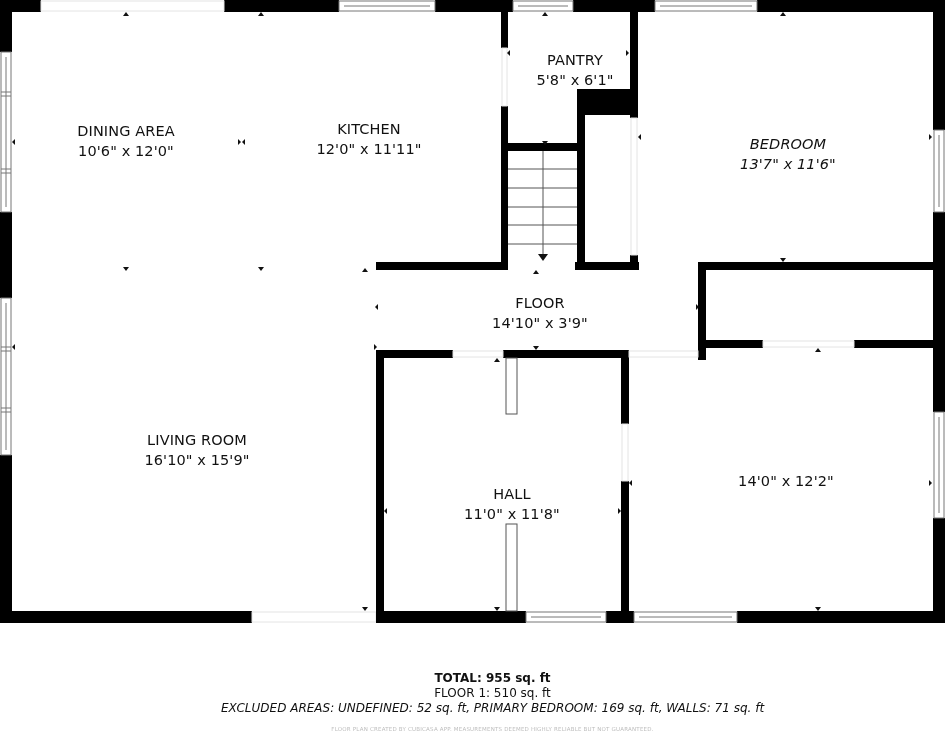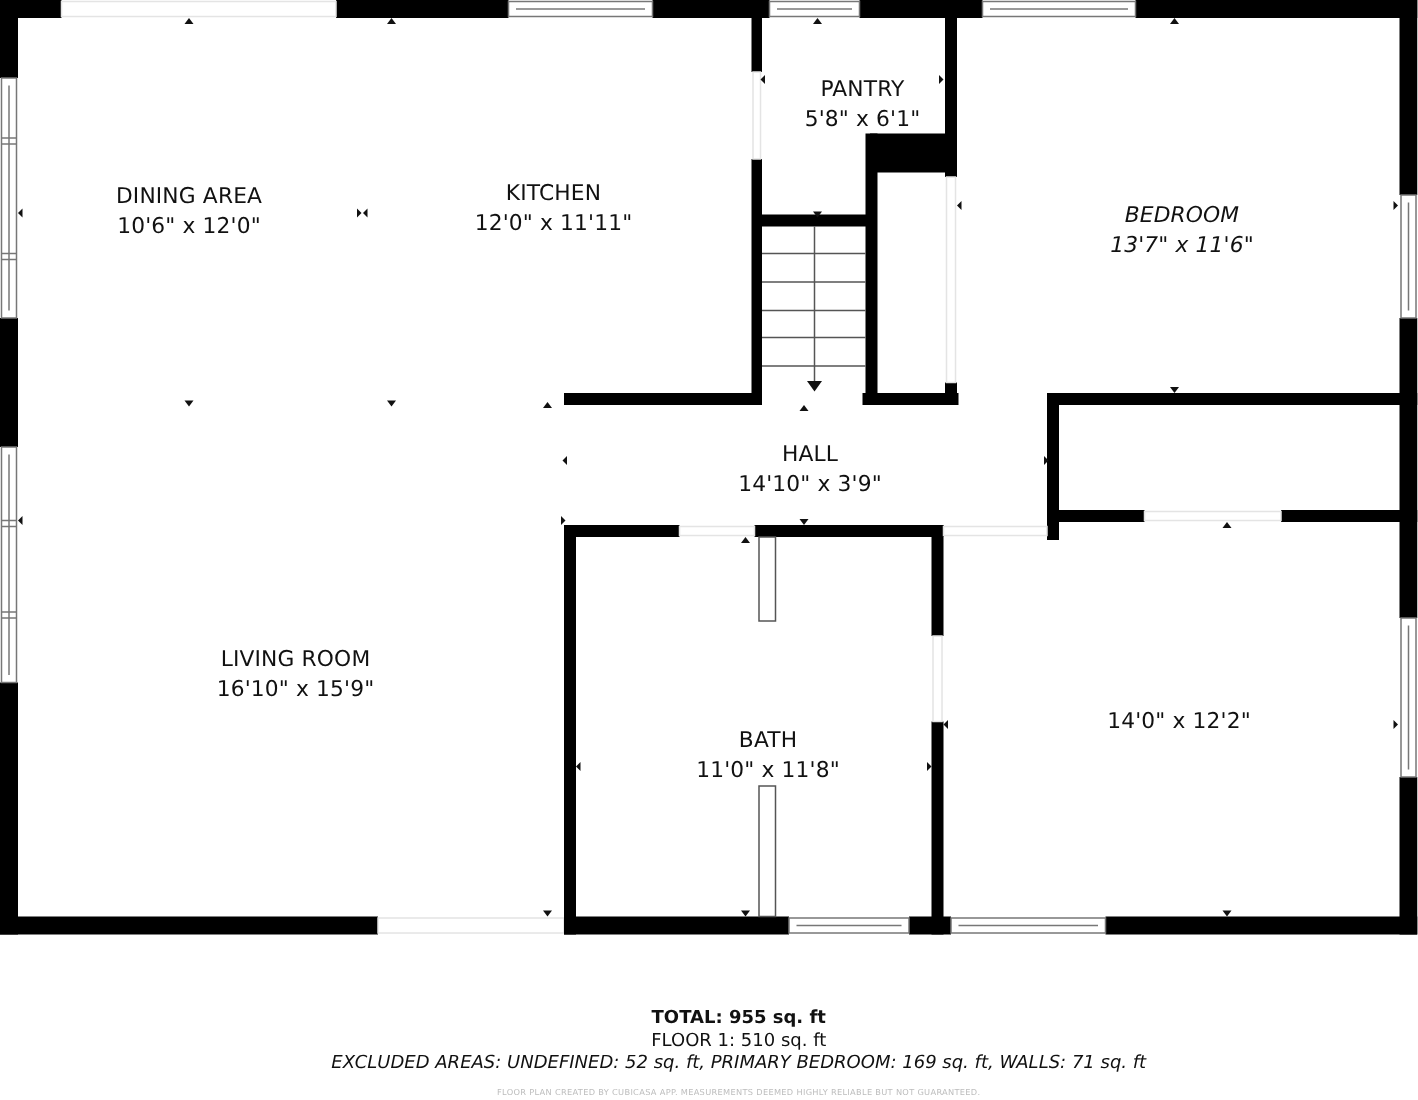--- a/index.html
+++ b/index.html
@@ -181,29 +181,29 @@
 </div>
 <div class="room-label" style="left:575px; top:50px;">
   <span class="name">PANTRY</span>
   <span class="dims">5'8" x 6'1"</span>
 </div>
 <div class="room-label" style="left:788px; top:134px;font-style:italic;">
   <span class="name">BEDROOM</span>
   <span class="dims">13'7" x 11'6"</span>
 </div>
 <div class="room-label" style="left:540px; top:293px;">
-  <span class="name">HALL</span>
+  <span class="name">FLOOR</span>
   <span class="dims">14'10" x 3'9"</span>
 </div>
 <div class="room-label" style="left:197px; top:430px;">
   <span class="name">LIVING ROOM</span>
   <span class="dims">16'10" x 15'9"</span>
 </div>
 <div class="room-label" style="left:512px; top:484px;">
-  <span class="name">BATH</span>
+  <span class="name">HALL</span>
   <span class="dims">11'0" x 11'8"</span>
 </div>
 <div class="room-label" style="left:786px; top:471px;">
   <span class="dims">14'0" x 12'2"</span>
 </div>
 
 <div class="footer f-total">TOTAL: 955 sq. ft</div>
 <div class="footer f-floor">FLOOR 1: 510 sq. ft</div>
 <div class="footer f-excl">EXCLUDED AREAS: UNDEFINED: 52 sq. ft, PRIMARY BEDROOM: 169 sq. ft, WALLS: 71 sq. ft</div>
 <div class="footer f-credit">FLOOR PLAN CREATED BY CUBICASA APP. MEASUREMENTS DEEMED HIGHLY RELIABLE BUT NOT GUARANTEED.</div>

